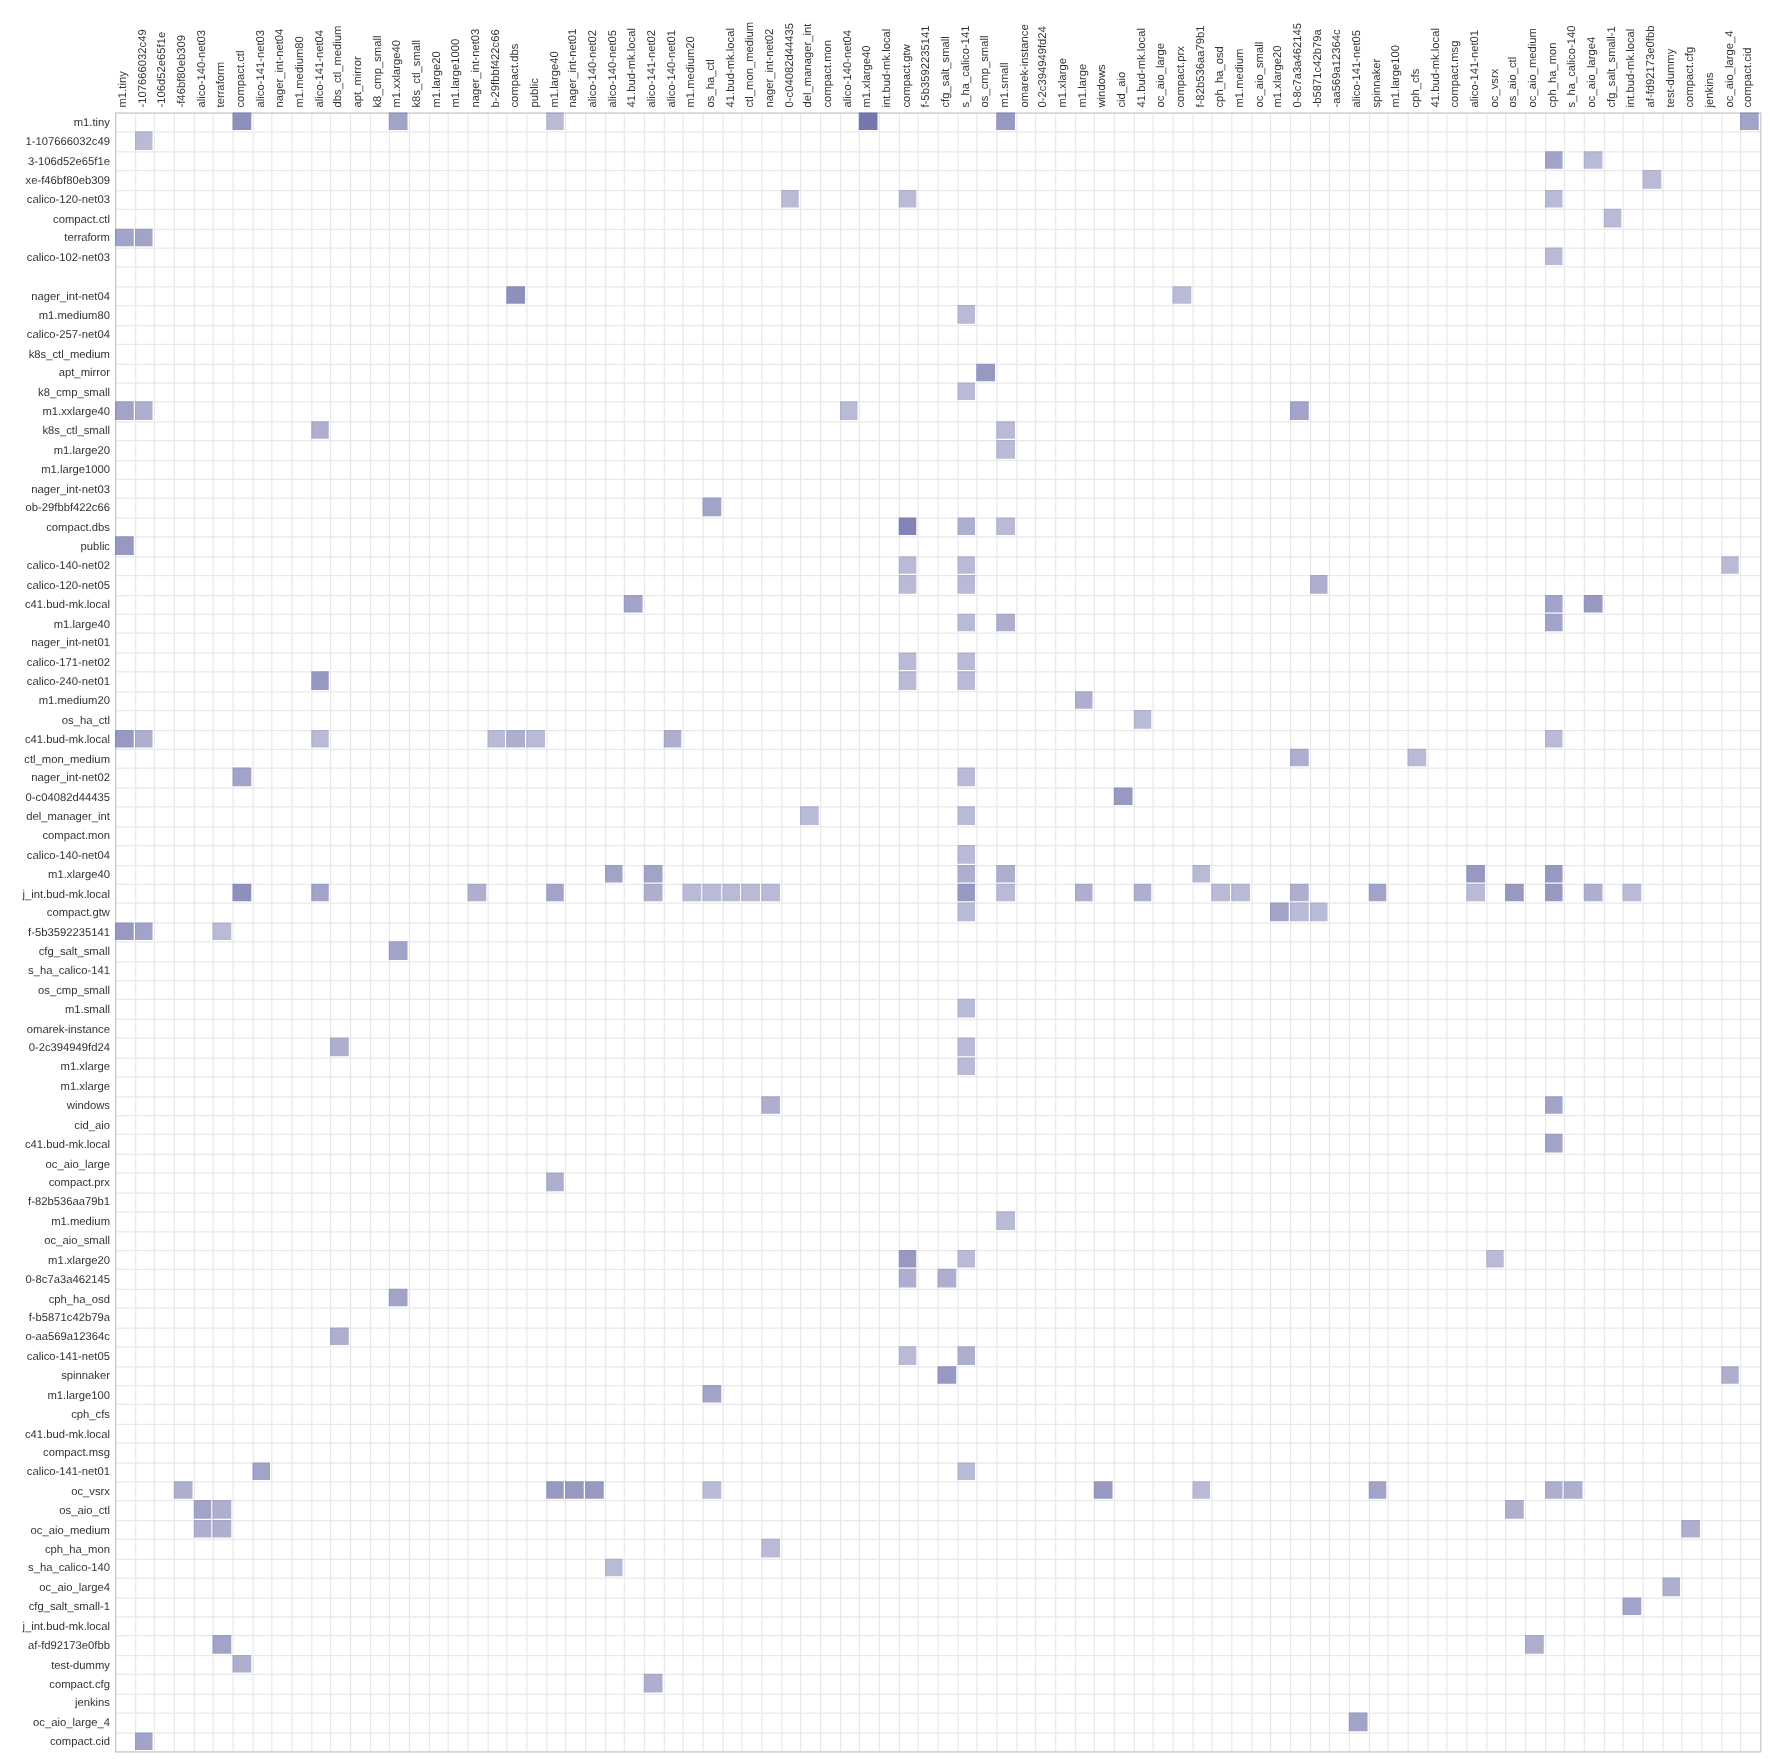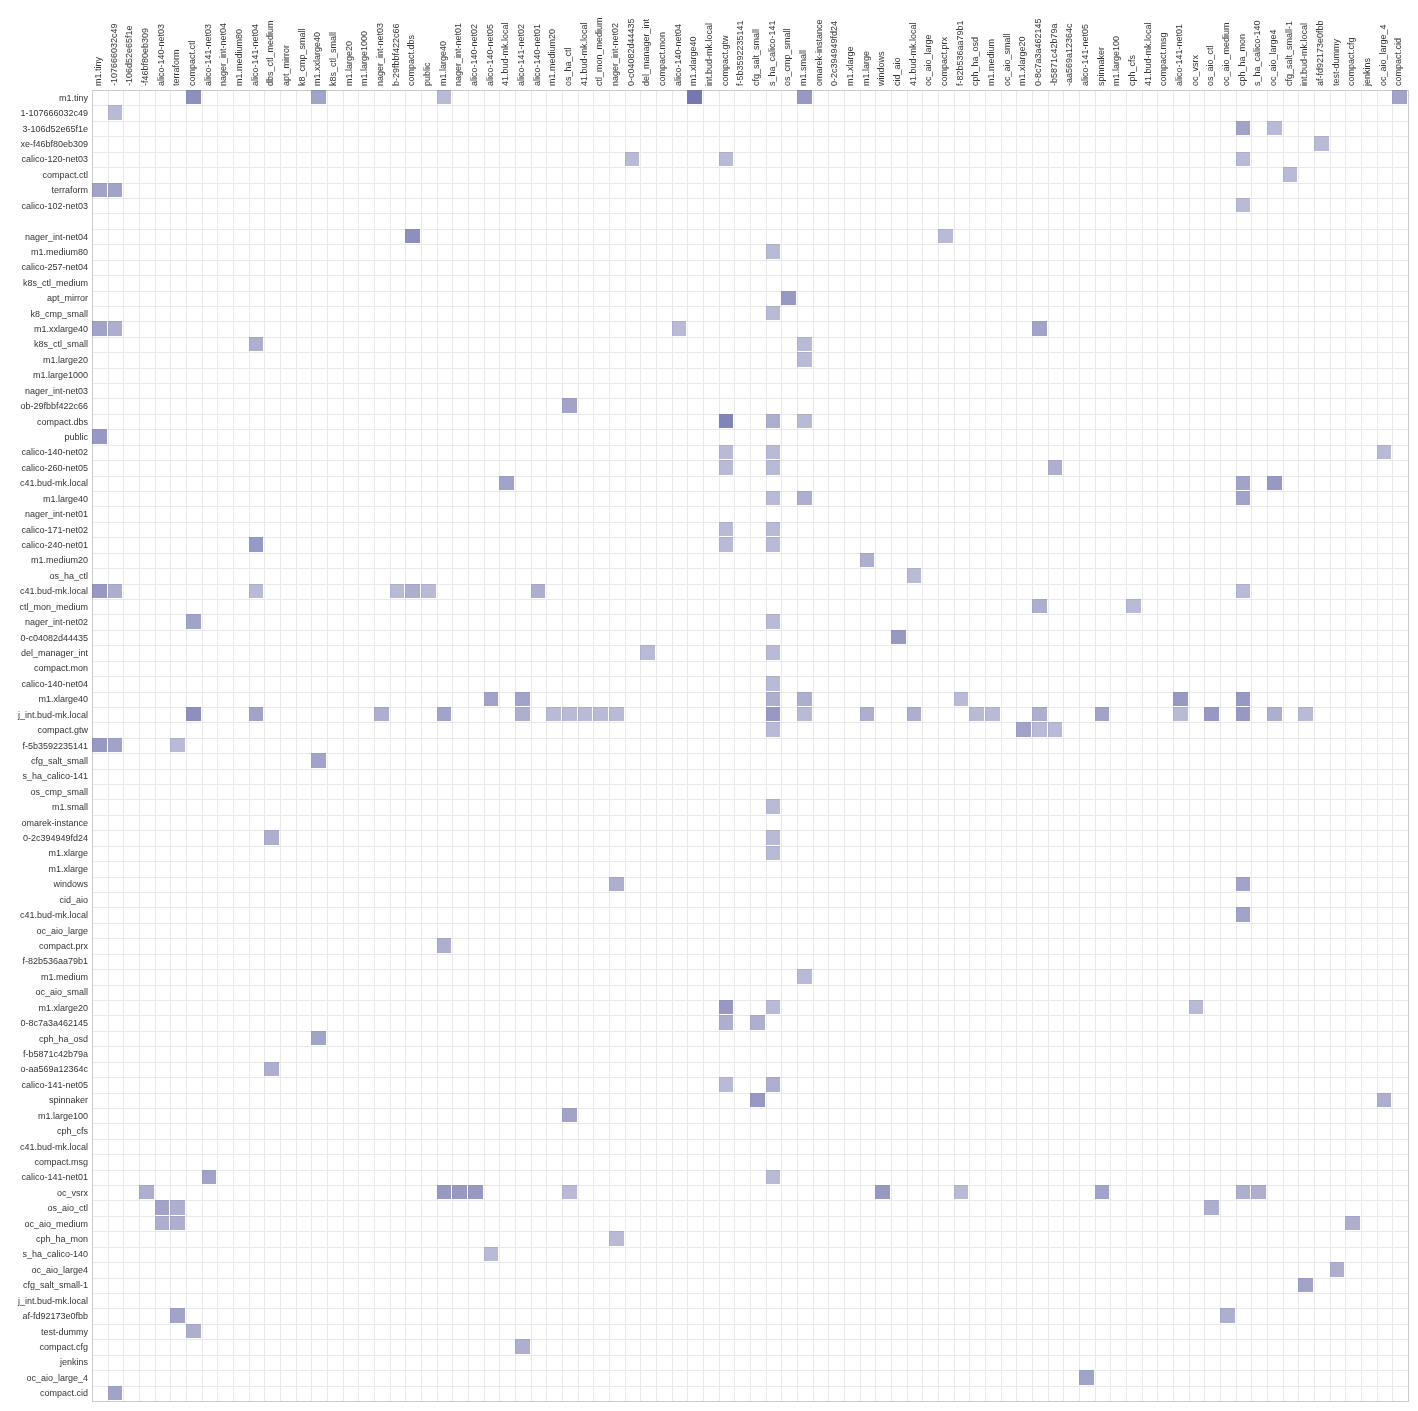--- a/index.html
+++ b/index.html
@@ -123,21 +123,21 @@
       <span style="top: 223.641px;">k8_cmp_small</span>
       <span style="top: 239.065px;">m1.xxlarge40</span>
       <span style="top: 254.488px;">k8s_ctl_small</span>
       <span style="top: 269.912px;">m1.large20</span>
       <span style="top: 285.335px;">m1.large1000</span>
       <span style="top: 300.759px;">nager_int-net03</span>
       <span style="top: 316.182px;">ob-29fbbf422c66</span>
       <span style="top: 331.606px;">compact.dbs</span>
       <span style="top: 347.029px;">public</span>
       <span style="top: 362.453px;">calico-140-net02</span>
-      <span style="top: 377.876px;">calico-260-net05</span>
+      <span style="top: 377.876px;">calico-120-net05</span>
       <span style="top: 393.3px;">c41.bud-mk.local</span>
       <span style="top: 408.724px;">m1.large40</span>
       <span style="top: 424.147px;">nager_int-net01</span>
       <span style="top: 439.571px;">calico-171-net02</span>
       <span style="top: 454.994px;">calico-240-net01</span>
       <span style="top: 470.418px;">m1.medium20</span>
       <span style="top: 485.841px;">os_ha_ctl</span>
       <span style="top: 501.265px;">c41.bud-mk.local</span>
       <span style="top: 516.688px;">ctl_mon_medium</span>
       <span style="top: 532.112px;">nager_int-net02</span>

